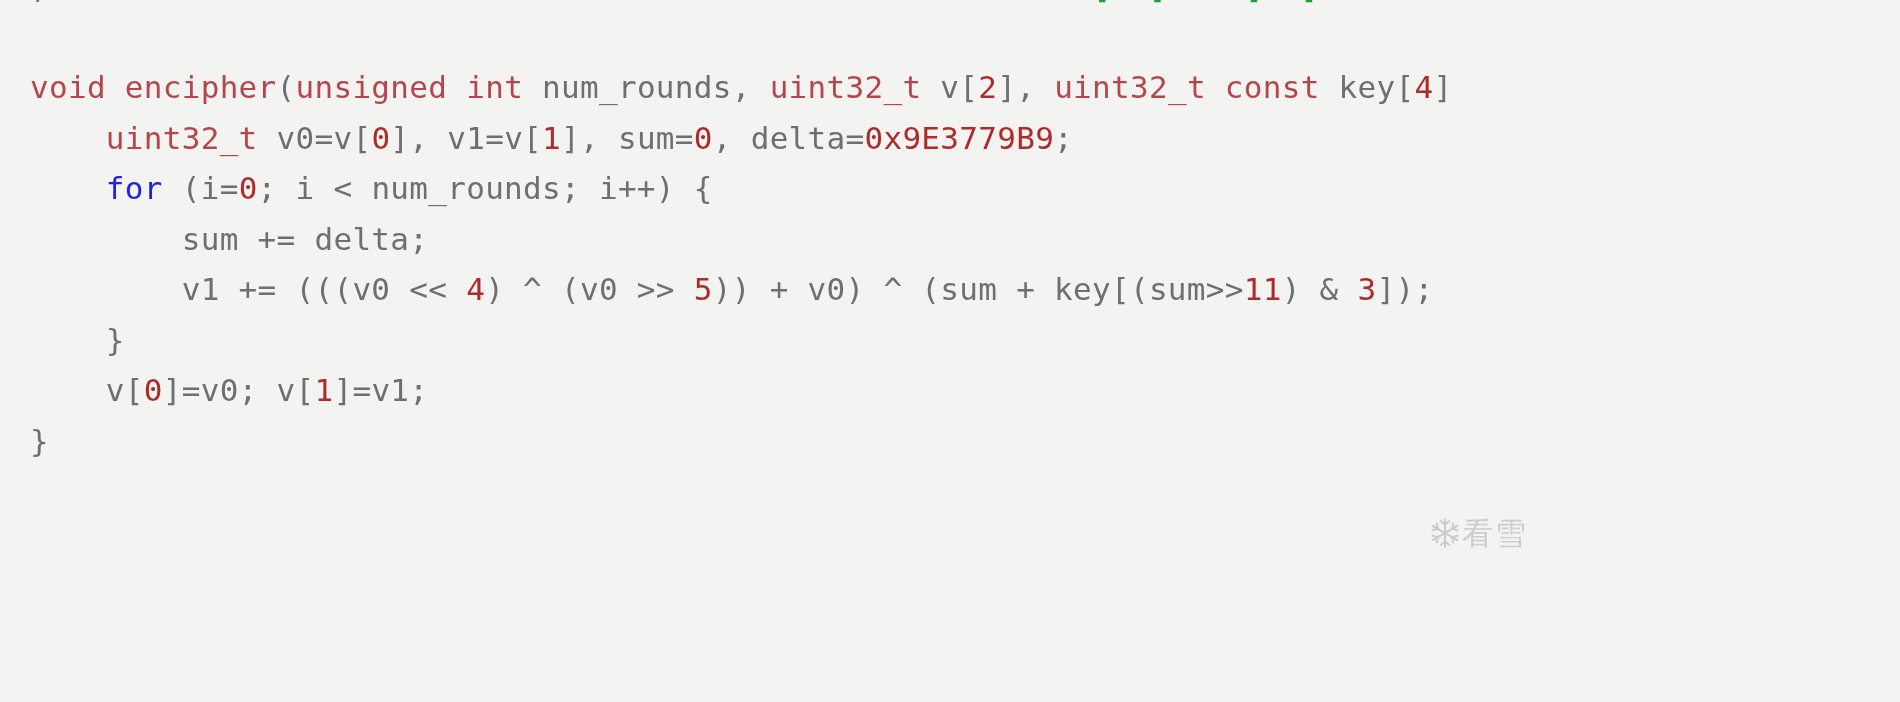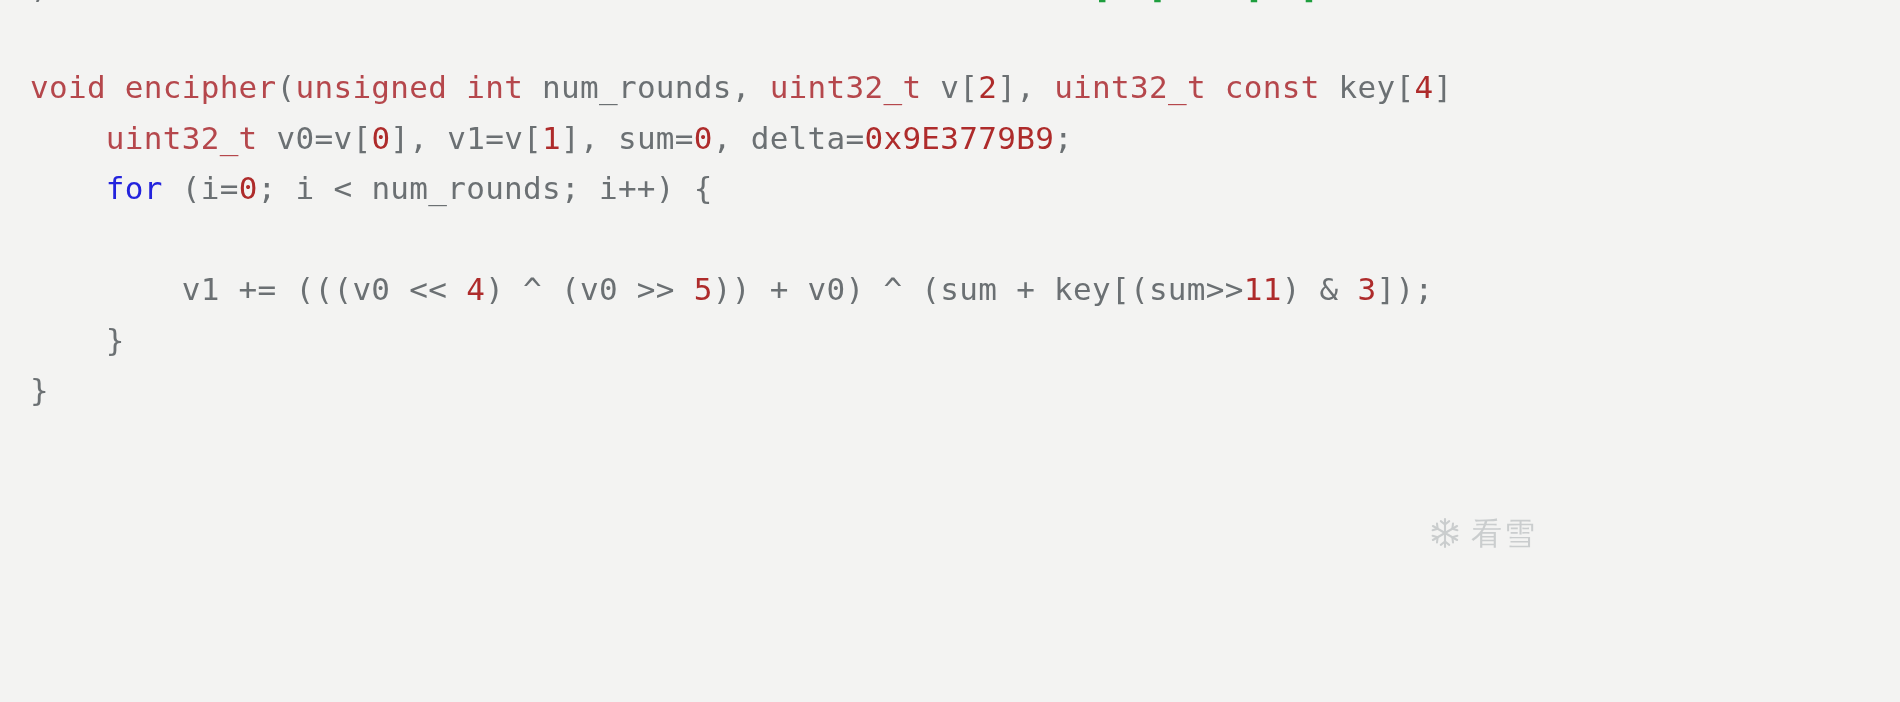--- a/index.html
+++ b/index.html
@@ -66,21 +66,20 @@
   .tok-plain   { color: #6b7073; }
   .tok-green   { color: #1e9e3e; }
 
   
   #watermark {
     position: absolute;
     left: 1428px;
     top: 516px;
     display: flex;
     align-items: center;
-    gap: 9px;
     opacity: 0.45;
     user-select: none;
     pointer-events: none;
   }
   #watermark .wm-mark {
     width: 34px;
     height: 34px;
     position: relative;
     flex: none;
   }
@@ -101,23 +100,24 @@
 
   <div id="clipped-line">
     <div class="code-line"><span class="tok-plain">,</span><span class="tok-plain">                                                       </span><span class="tok-green">[</span><span class="tok-plain">  </span><span class="tok-green">]</span><span class="tok-plain">    </span><span class="tok-green">[</span><span class="tok-plain">  </span><span class="tok-green">]</span><span class="tok-plain">                                         </span></div>
   </div>
 
   <div id="code-block">
     <div id="main-lines">
         <div class="code-line"><span class="tok-type">void</span><span class="tok-plain"> </span><span class="tok-type">encipher</span><span class="tok-plain">(</span><span class="tok-type">unsigned</span><span class="tok-plain"> </span><span class="tok-type">int</span><span class="tok-plain"> num_rounds, </span><span class="tok-type">uint32_t</span><span class="tok-plain"> v[</span><span class="tok-num">2</span><span class="tok-plain">], </span><span class="tok-type">uint32_t</span><span class="tok-plain"> </span><span class="tok-type">const</span><span class="tok-plain"> key[</span><span class="tok-num">4</span><span class="tok-plain">]</span></div>
         <div class="code-line"><span class="tok-plain">    </span><span class="tok-type">uint32_t</span><span class="tok-plain"> v0=v[</span><span class="tok-num">0</span><span class="tok-plain">], v1=v[</span><span class="tok-num">1</span><span class="tok-plain">], sum=</span><span class="tok-num">0</span><span class="tok-plain">, delta=</span><span class="tok-num">0x9E3779B9</span><span class="tok-plain">;</span></div>
         <div class="code-line"><span class="tok-plain">    </span><span class="tok-kw">for</span><span class="tok-plain"> (i=</span><span class="tok-num">0</span><span class="tok-plain">; i &lt; num_rounds; i++) {</span></div>
-        <div class="code-line"><span class="tok-plain">        </span></div>
+        <div class="code-line"><span class="tok-plain">        </span><span class="tok-plain">sum += delta;</span></div>
         <div class="code-line"><span class="tok-plain">        </span><span class="tok-plain">v1 += (((v0 &lt;&lt; </span><span class="tok-num">4</span><span class="tok-plain">) ^ (v0 &gt;&gt; </span><span class="tok-num">5</span><span class="tok-plain">)) + v0) ^ (sum + key[(sum&gt;&gt;</span><span class="tok-num">11</span><span class="tok-plain">) &amp; </span><span class="tok-num">3</span><span class="tok-plain">]);</span></div>
         <div class="code-line"><span class="tok-plain">    </span><span class="tok-plain">}</span></div>
+        <div class="code-line"><span class="tok-plain">    </span><span class="tok-plain">v[</span><span class="tok-num">0</span><span class="tok-plain">]=v0; v[</span><span class="tok-num">1</span><span class="tok-plain">]=v1;</span></div>
         <div class="code-line"><span class="tok-plain">}</span></div>
       </div>
   </div>
 
   <div id="watermark">
     <span class="wm-mark">
       <svg width="34" height="34" viewBox="0 0 34 34" aria-hidden="true">
         <g stroke="#9aa0a3" stroke-width="2.1" stroke-linecap="round">
           <line x1="17" y1="3" x2="17" y2="31"></line>
           <line x1="4.9" y1="10" x2="29.1" y2="24"></line>

